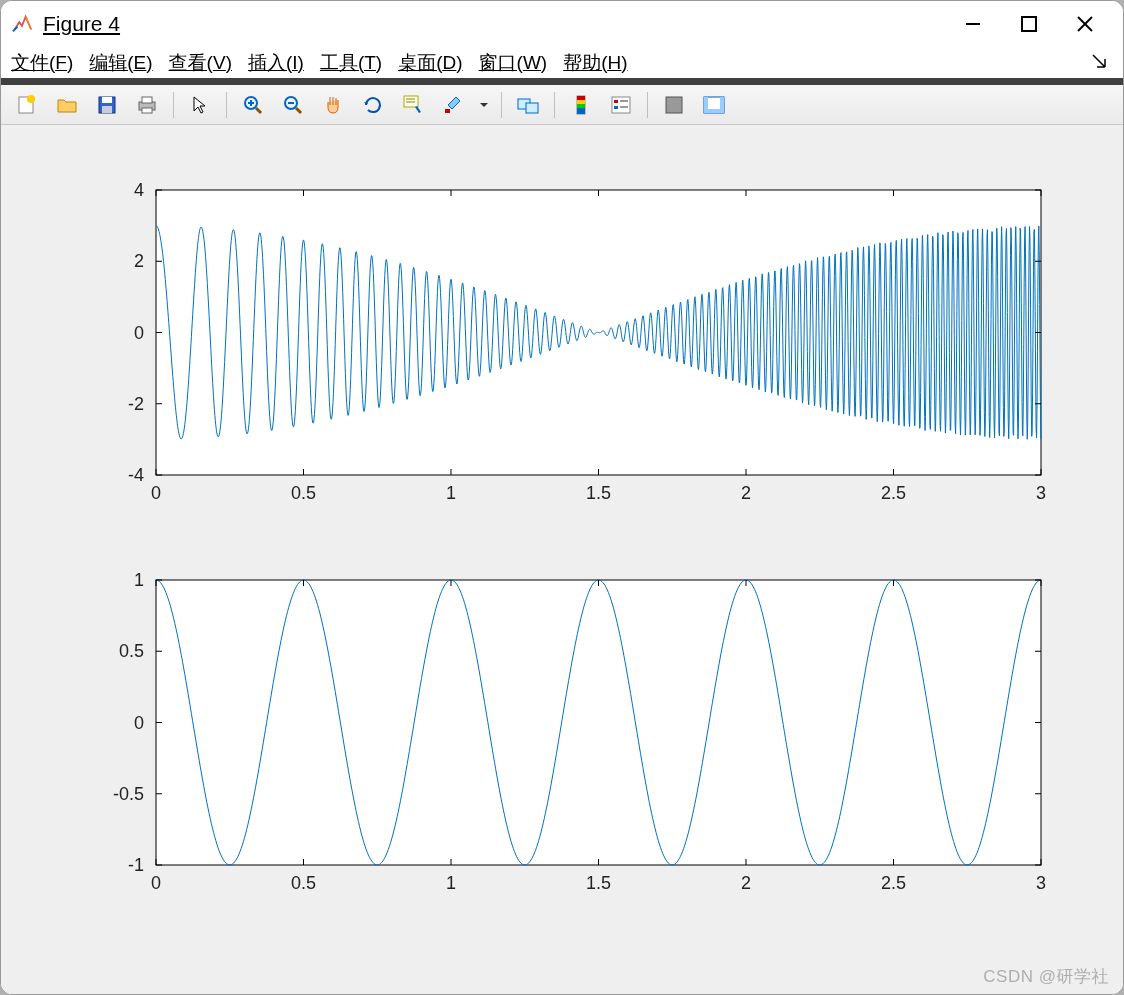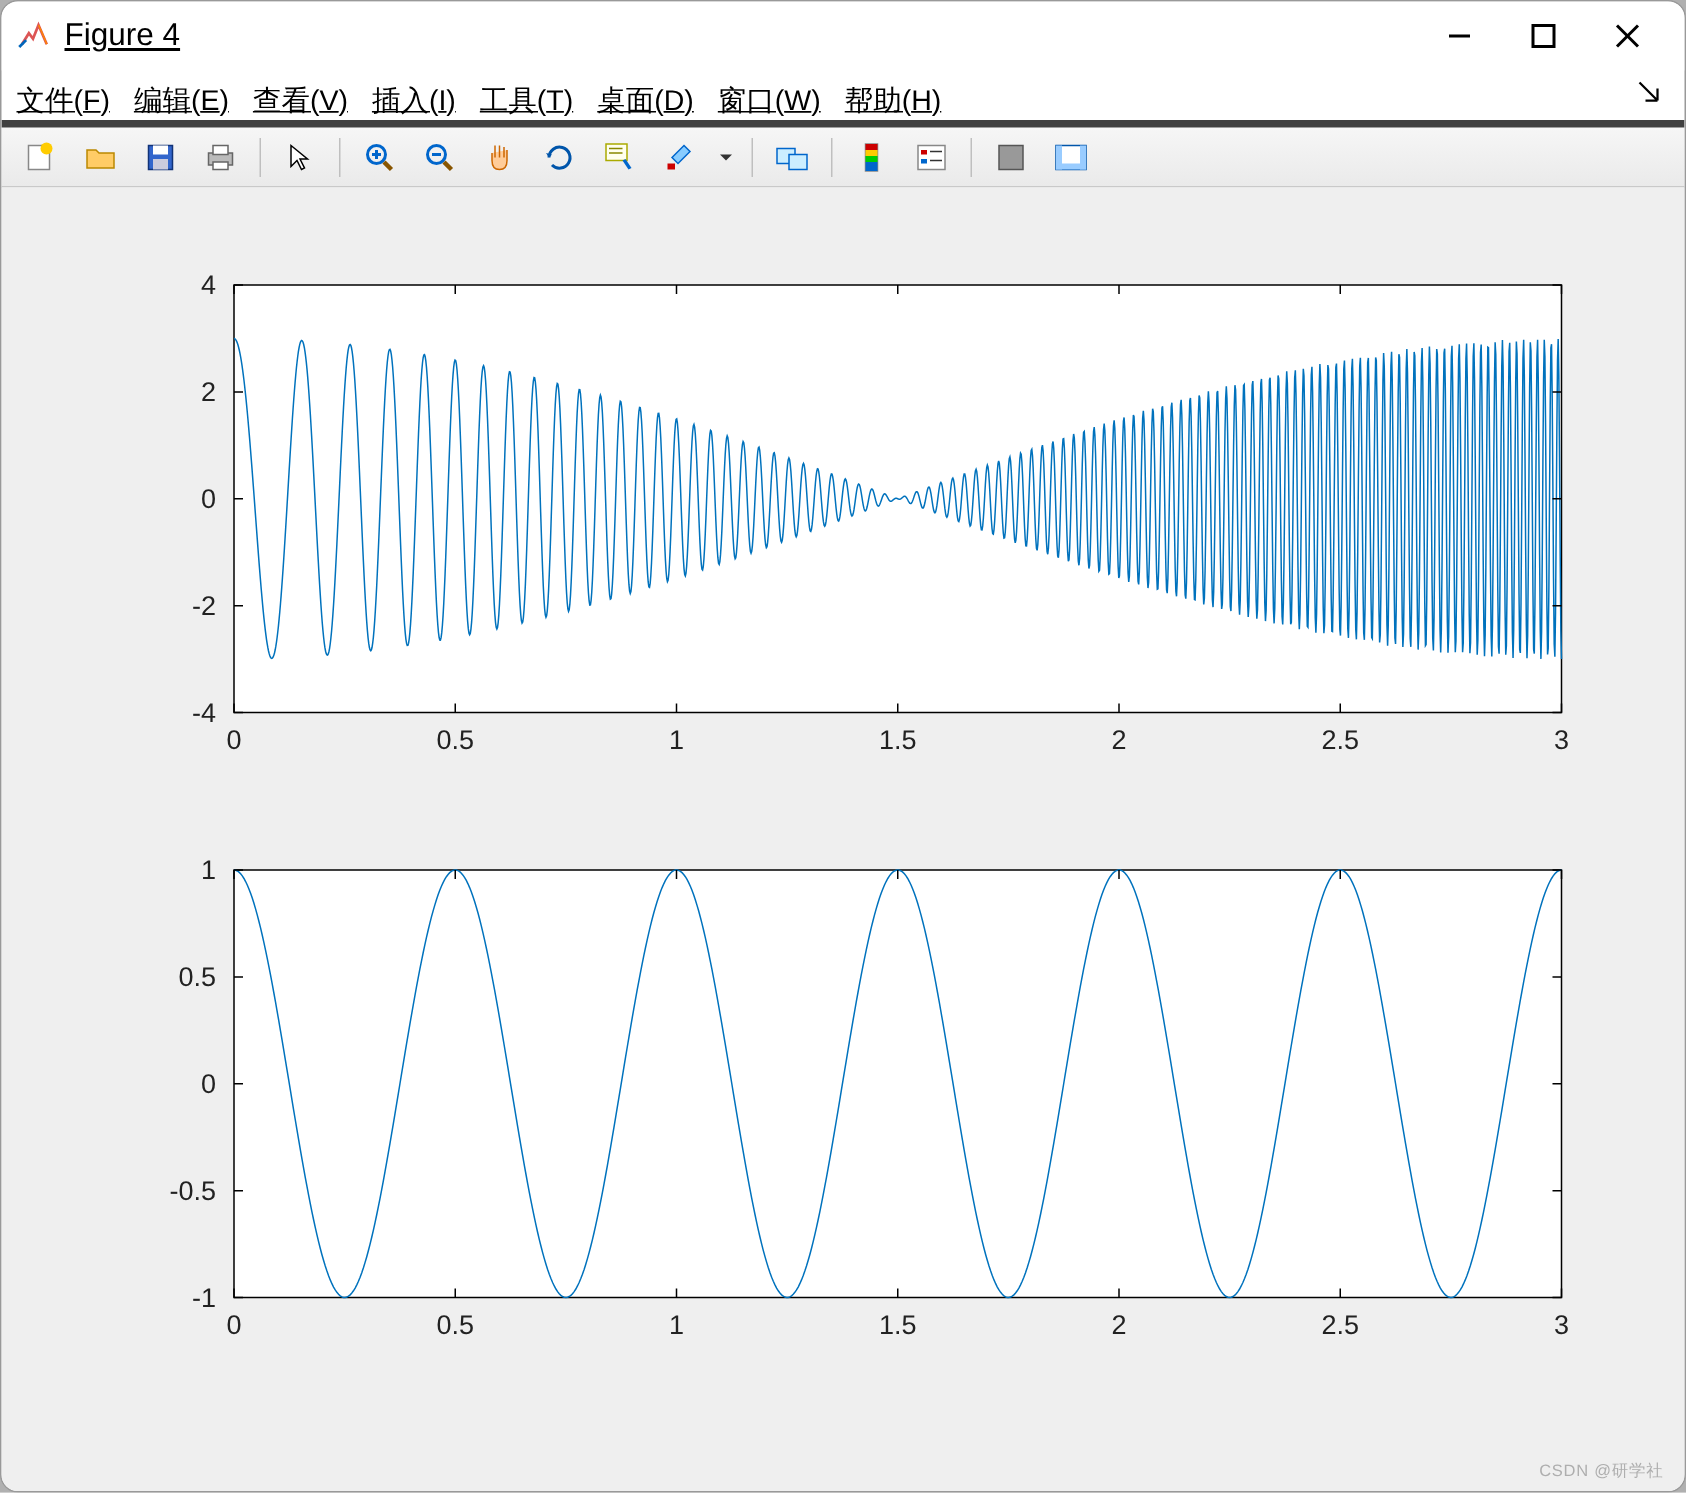--- a/index.html
+++ b/index.html
@@ -39,25 +39,25 @@
     flex: 1;
   }
   .win-ctrl {
     width: 56px; height: 40px;
     display: flex; align-items: center; justify-content: center;
     cursor: default;
   }
   .menubar {
     height: 38px;
     display: flex;
-    align-items: flex-end;
+    align-items: center;
     padding: 0 10px;
     gap: 16px;
     font-size: 19px;
-    border-bottom: 5px solid #404040;
+    border-bottom: 7px solid #404040;
     position: relative;
   }
   .menu-item { cursor: default; }
   .menu-item u { text-decoration: underline; }
   .undock-icon {
     position: absolute;
     right: 14px;
     top: 6px;
   }
   .toolbar {
@@ -90,21 +90,21 @@
     position: absolute;
   }
   .axis-box { fill: #fff; stroke: #000; stroke-width: 1; }
   .tick-label { font-size: 18px; fill: #222; font-family: Arial, sans-serif; }
   .series { fill: none; stroke: #0072BD; stroke-width: 1; }
   .tick { stroke: #000; stroke-width: 1; }
   .watermark {
     position: absolute;
     right: 14px;
     bottom: 6px;
-    font-size: 11px;
+    font-size: 17px;
     color: rgba(120,120,120,0.55);
     letter-spacing: 0.5px;
     font-family: "Microsoft YaHei",sans-serif;
   }
 </style>
 </head>
 <body>
 
 <div class="window">
 

